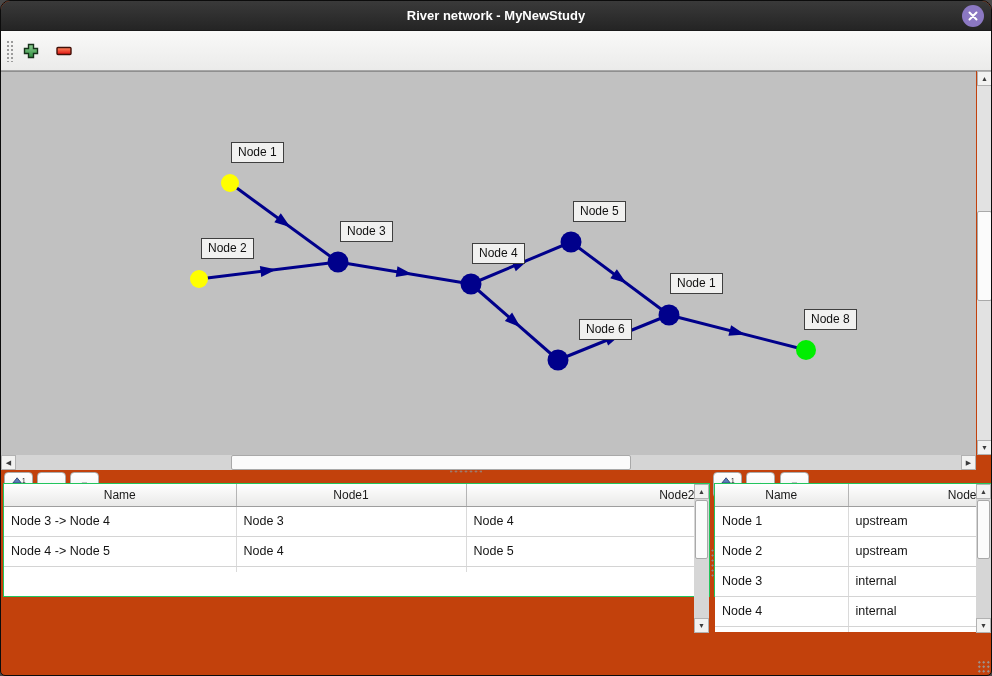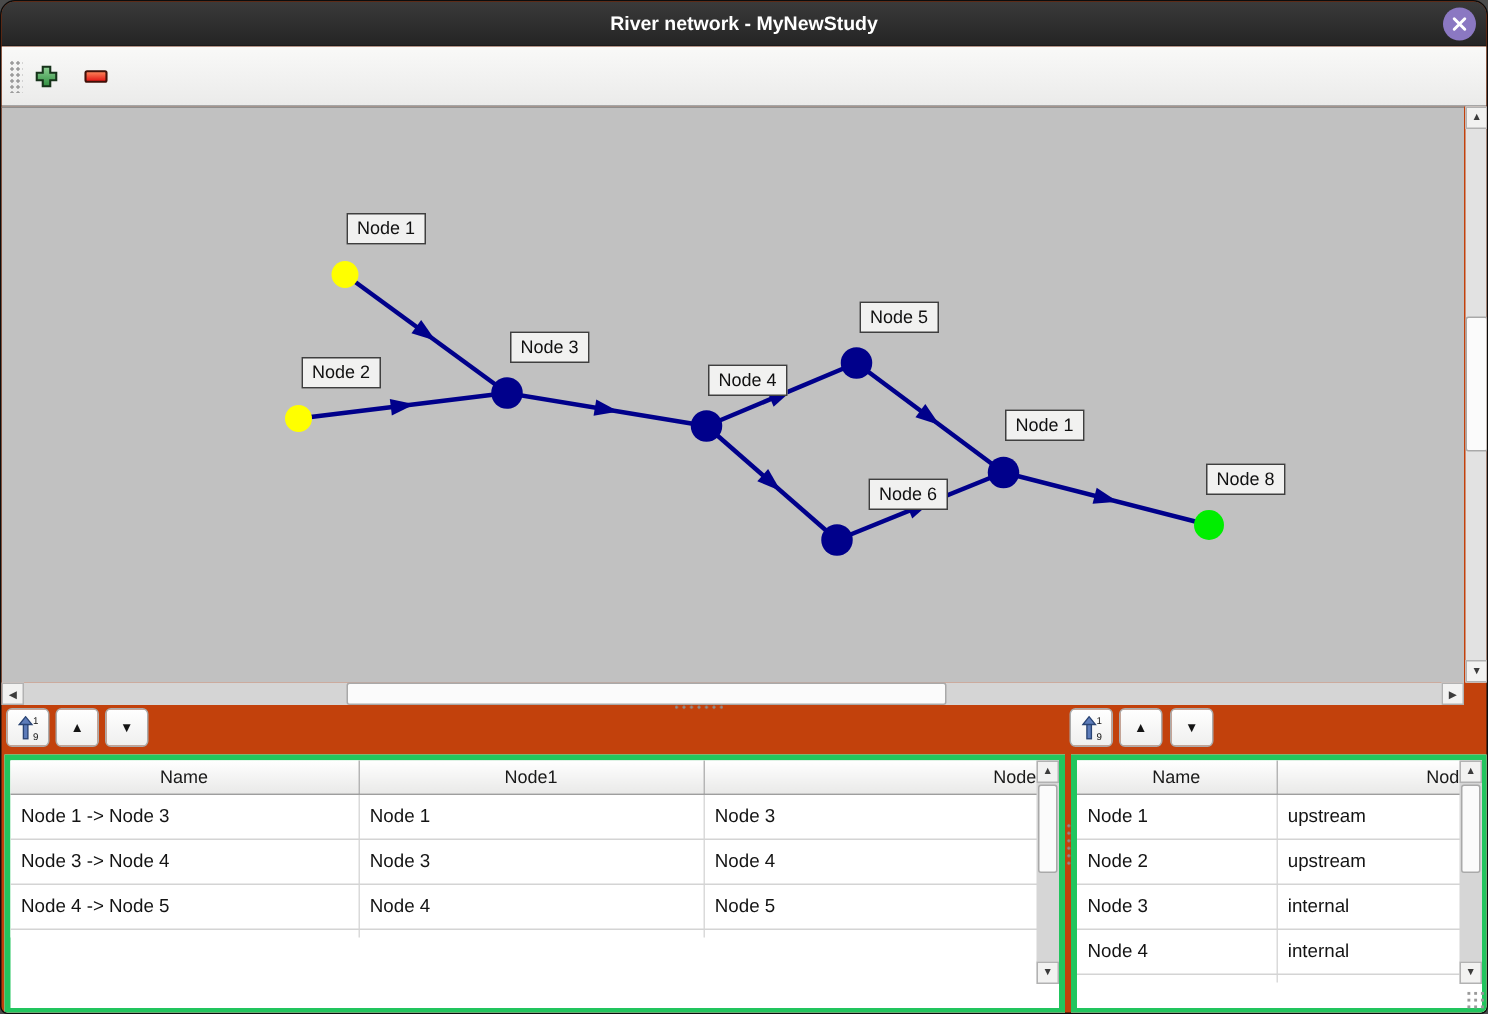--- a/index.html
+++ b/index.html
@@ -56,21 +56,21 @@
 
   
   .tool-btn { position:absolute; top:471px; width:29px; height:26px;
               background:linear-gradient(#ffffff,#efefee); border:1px solid #ababab; border-radius:4px;
               display:flex; align-items:center; justify-content:center; cursor:pointer;
               font-size:9px; color:#141414; }
   .tool-btn.b-sort { left:3px; }  .tool-btn.b-up { left:36px; }  .tool-btn.b-down { left:69px; }
   .tool-btn.n-sort { left:712px; } .tool-btn.n-up { left:745px; } .tool-btn.n-down { left:779px; }
 
   
-  .table-wrap { position:absolute; top:502px; height:173px; background:#ffffff; border:4px solid #22c55e; }
+  .table-wrap { position:absolute; top:482px; height:114px; background:#ffffff; border:1px solid #22c55e; }
   .table-wrap.left { left:2px; width:707px; }
   .table-wrap.right { left:713px; width:278px; }
   table.data-table { border-collapse:collapse; table-layout:fixed; font-size:12.5px; color:#141414; background:#fff; }
   #branches-table { width:691px; }
   #nodes-table { width:262px; }
   .data-table th { height:22px; font-size:12px; font-weight:normal; color:#1a1a1a;
                    background:linear-gradient(#ffffff,#e9e9e8);
                    border-right:1px solid #b5b5b5; border-bottom:1px solid #9e9e9e; }
   .data-table th:last-child { border-right:1px solid #b5b5b5;text-align:right; }
   .data-table td { height:30px; padding-left:7px; border-right:1px solid #dadada; border-bottom:1px solid #d4d4d4;
@@ -216,25 +216,20 @@
     <table class="data-table" id="branches-table">
       <thead>
           <tr>
             <th>Name</th>
             <th>Node1</th>
             <th>Node2</th>
           </tr>
         </thead>
       <tbody>
           <tr>
-            <td>Node 1 -&gt; Node 3</td>
-            <td>Node 1</td>
-            <td>Node 3</td>
-          </tr>
-          <tr>
             <td>Node 3 -&gt; Node 4</td>
             <td>Node 3</td>
             <td>Node 4</td>
           </tr>
           <tr>
             <td>Node 4 -&gt; Node 5</td>
             <td>Node 4</td>
             <td>Node 5</td>
           </tr>
           <tr class="partial">

